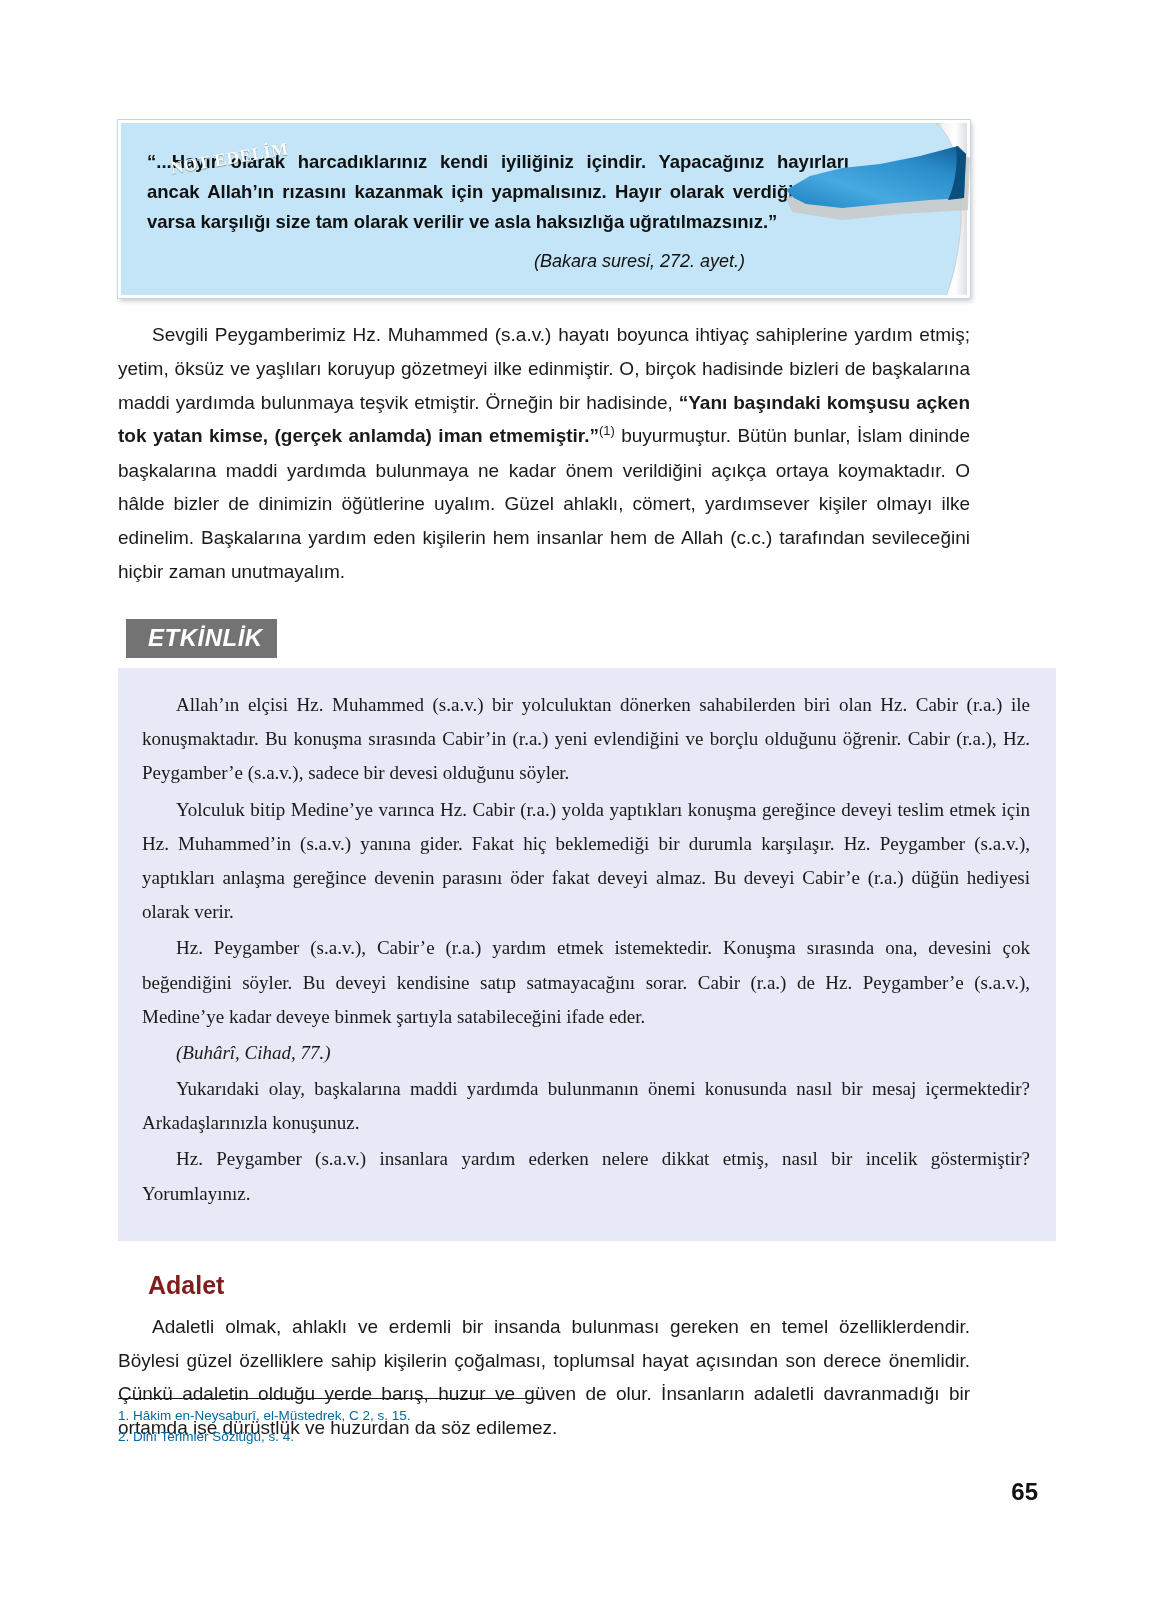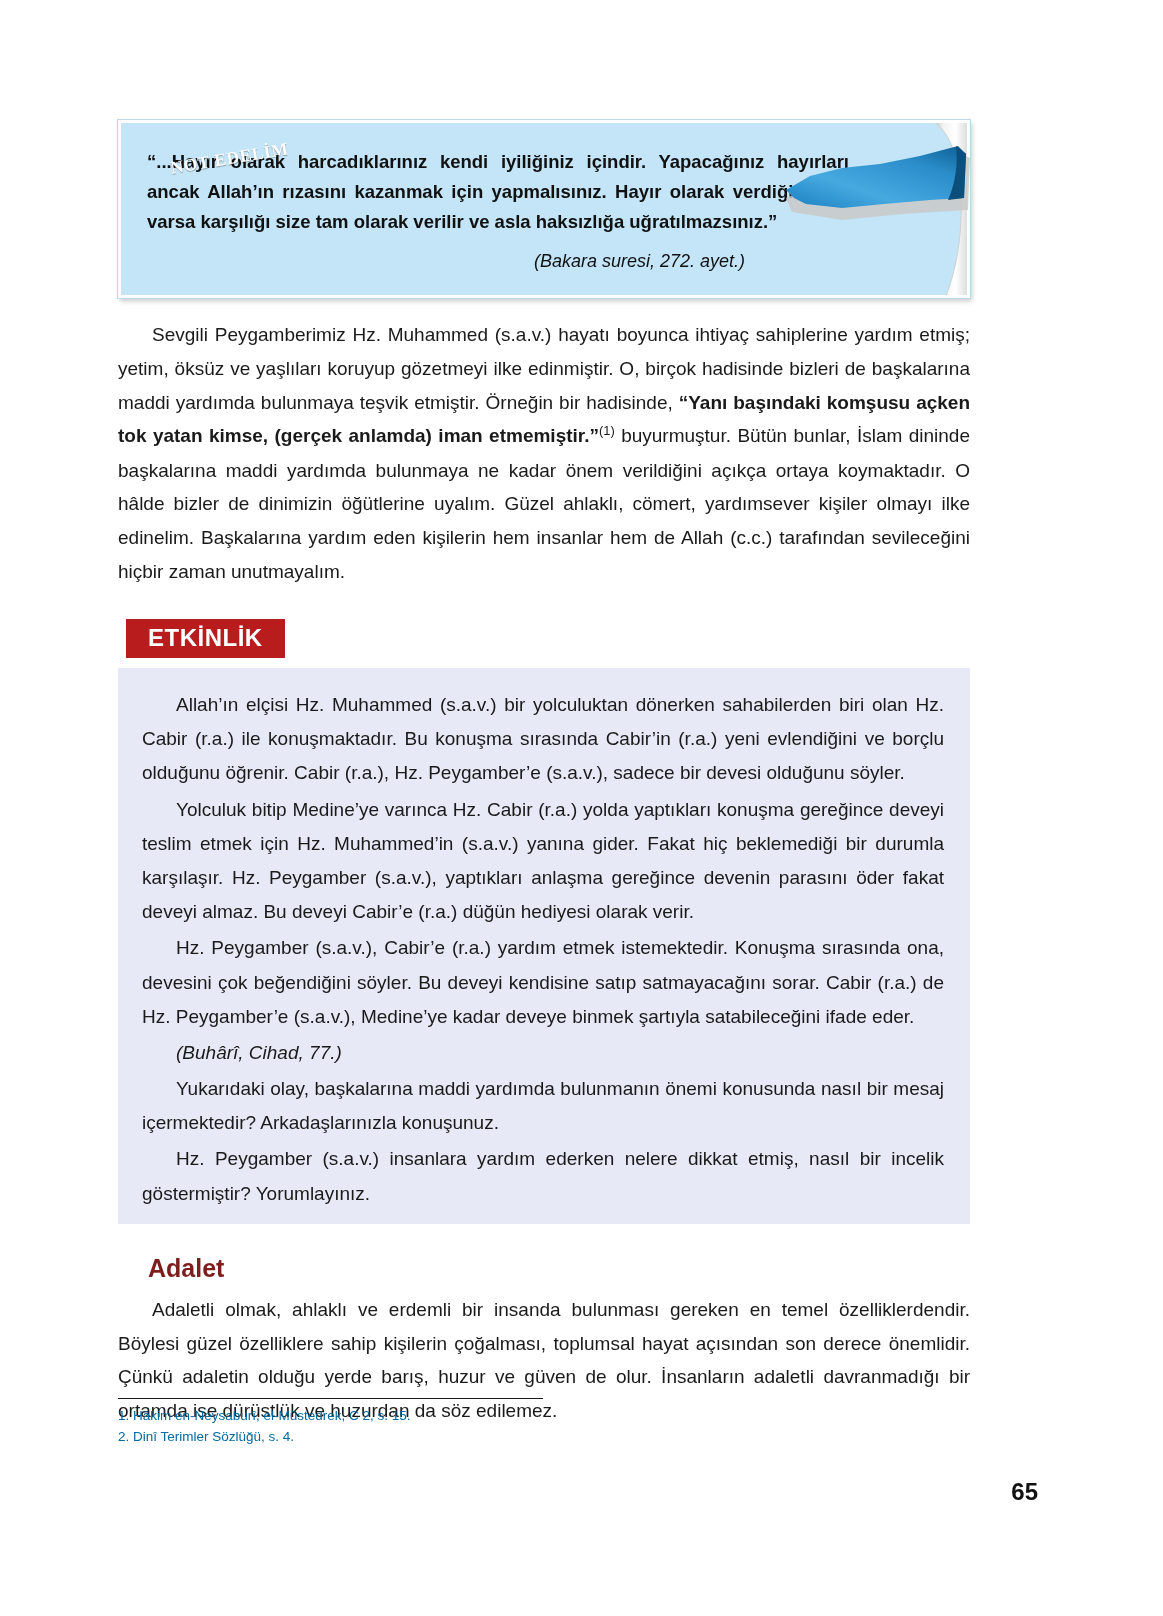--- a/index.html
+++ b/index.html
@@ -115,36 +115,38 @@
     hyphens: none;
   }
   p.body b { font-weight: bold; }
   sup { font-size: .68em; vertical-align: super; }
 
   .section-main { margin-top: 20px; }
 
   
   .etkinlik-badge {
     display: inline-block;
-    background: #b91c1c;
+    background: #737373;
     color: #ffffff;
     font-size: 24px;
     font-weight: bold;
     letter-spacing: .5px;
-    padding: 6px 22px 8px 22px;
+    padding: 6px 14px 8px 22px;
     margin: 30px 0 10px 8px;
     line-height: 1.05;
+    font-style: italic;
   }
 
   
   .activity-box {
     background: #e7e9f6;
-    padding: 20px 26px 11px 24px;
+    padding: 20px 26px 28px 24px;
     box-sizing: border-box;
-    width: 852px;
+    width: 938px;
+    font-family: Liberation Serif, serif;
   }
   .activity-box p.body {
     font-size: 19px;
     line-height: 1.80;
     margin: 0 0 2px 0;
   }
   .activity-source {
     margin: 8px 0 4px 0;
     text-align: right;
     font-style: italic;

